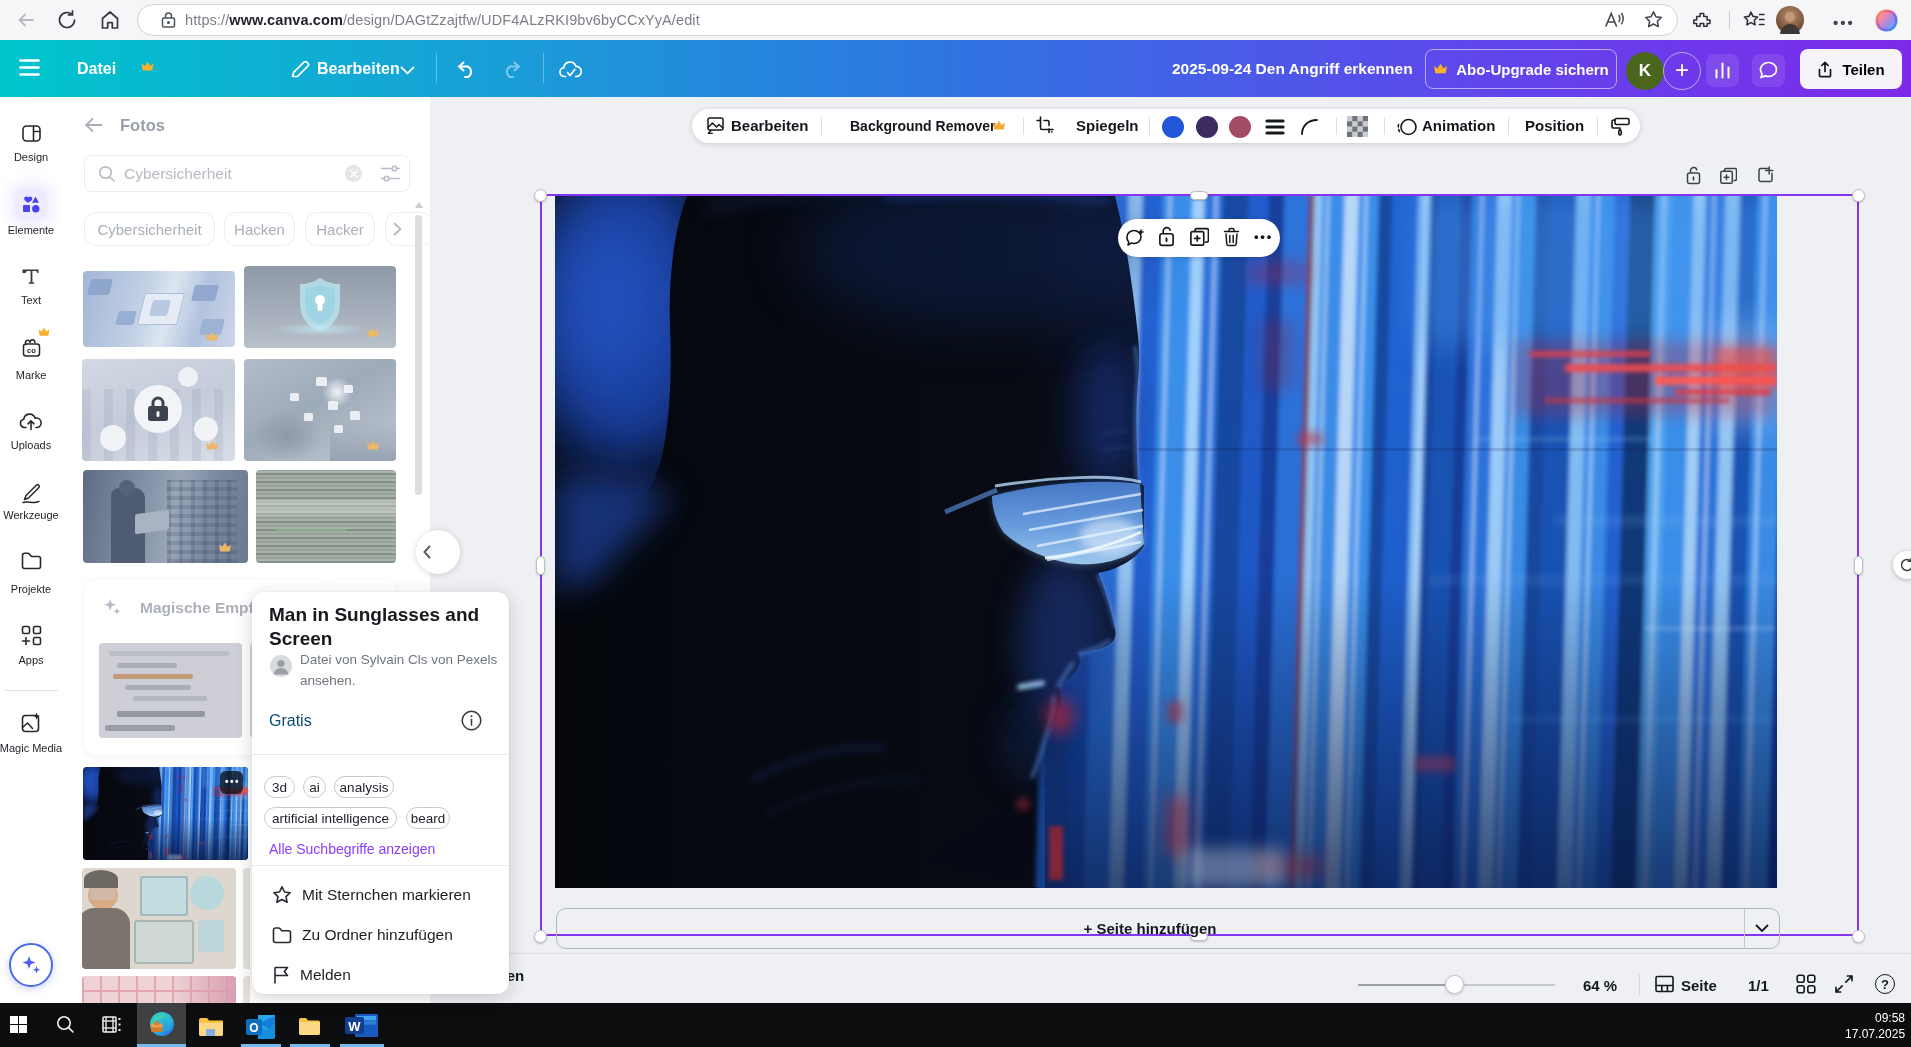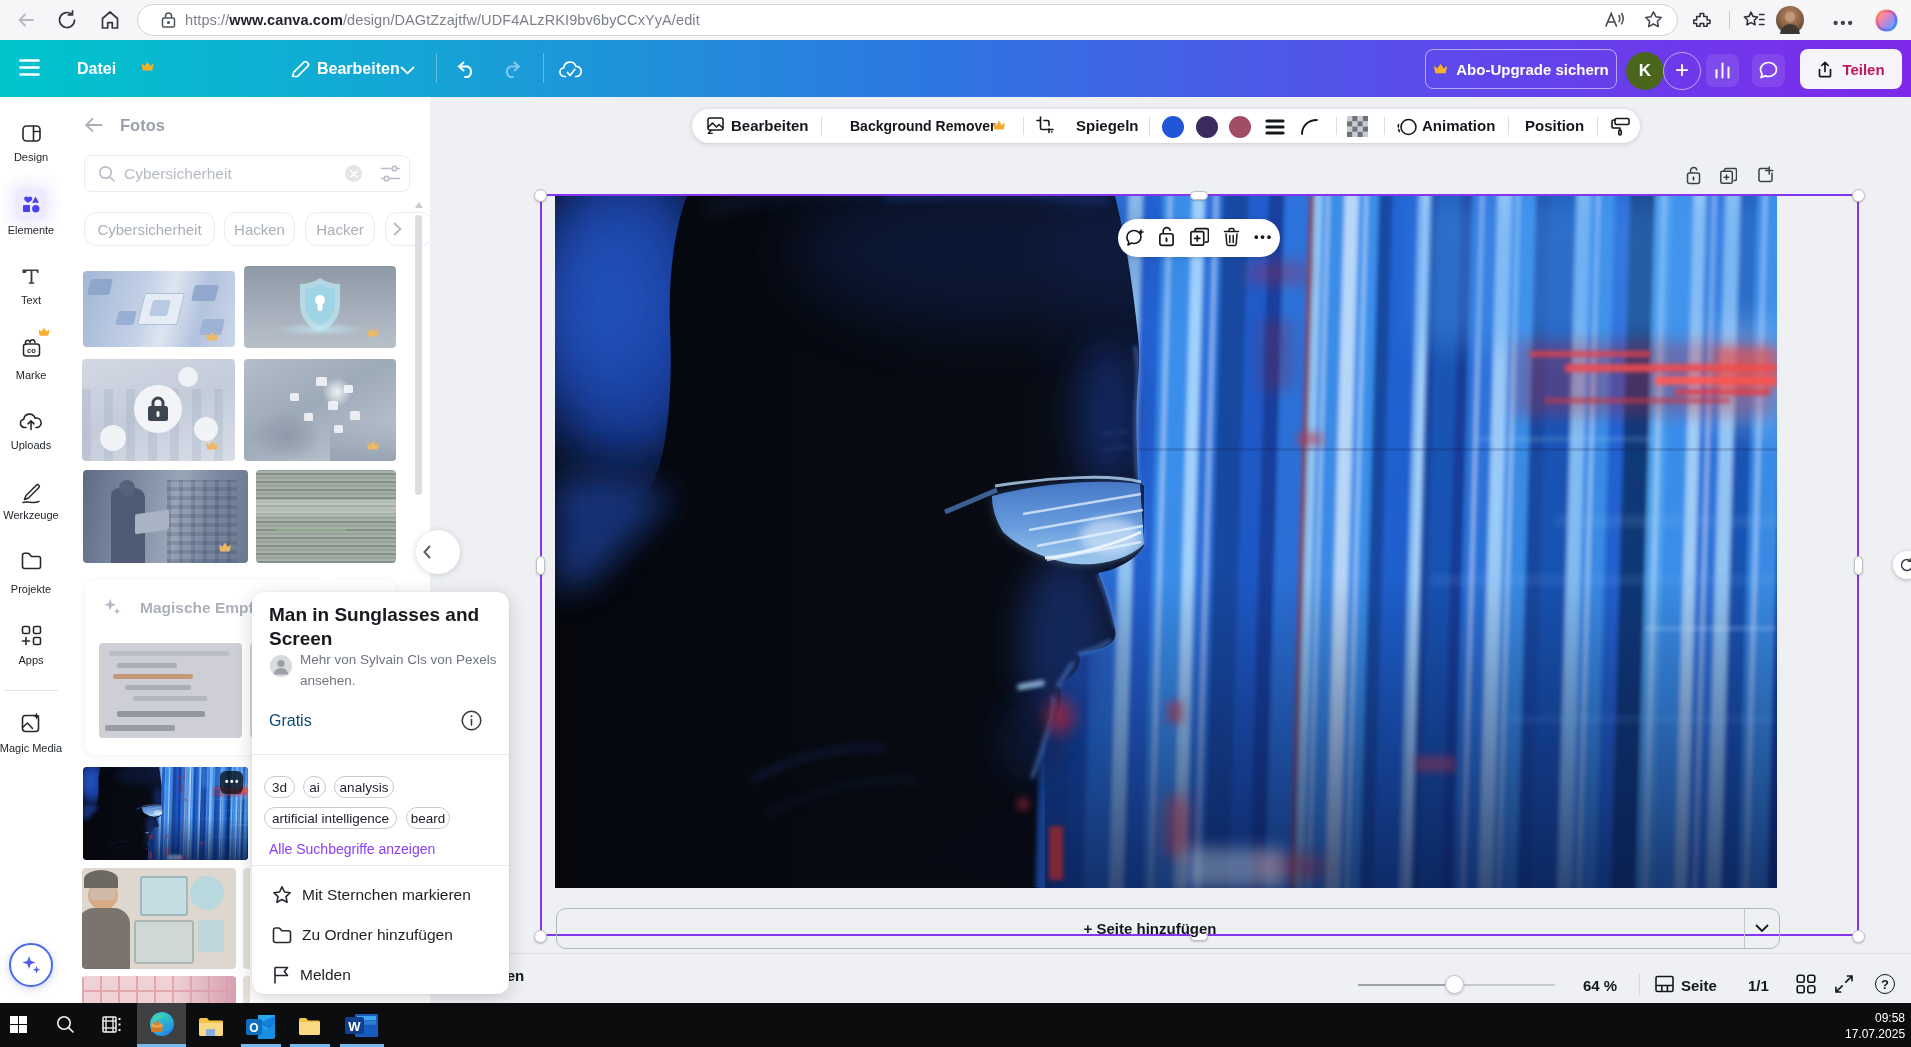--- a/index.html
+++ b/index.html
@@ -118,37 +118,38 @@
       <path d="M6.5 1.5 2 5.5l4.5 4M2 5.5h9a6 6 0 0 1 0 10.5h-3"></path>
     </svg>
   <svg class="abs" style="left:502px;top:21px;opacity:0.45" width="19" height="17" viewBox="0 0 19 17" fill="none" stroke="#fff" stroke-width="2" stroke-linecap="round">
       <path d="M12.5 1.5 17 5.5l-4.5 4M17 5.5H8a6 6 0 0 0 0 10.5h3"></path>
     </svg>
   <div class="csep" style="left:543px;top:13px"></div>
   <svg class="abs" style="left:559px;top:20px" width="24" height="19" viewBox="0 0 24 19" fill="none" stroke="#fff" stroke-width="1.7" stroke-linecap="round" stroke-linejoin="round">
       <path d="M6.5 16.5h-1a4.5 4.5 0 0 1-0.7-8.95 6.2 6.2 0 0 1 12.1-1.1A5 5 0 0 1 17.5 16.5h-0.8"></path>
       <path d="M8.5 12.5 11 15.5 15.8 9.5"></path>
     </svg>
+  <div class="chitem" style="left:1172px;font-size:15.5px;">2025-09-24 Den Angriff erkennen</div>
   <div class="abs" style="left:1425px;top:9px;width:192px;height:40px;border:1.5px solid rgba(255,255,255,0.55);border-radius:8px;box-sizing:border-box;display:flex;align-items:center;justify-content:center;gap:8px;color:#fff;font-weight:700;font-size:15px;">
     <svg width="15" height="12" viewBox="0 0 13 11">
         <path d="M0.5 2.5 3.7 5 6.5 0.8 9.3 5 12.5 2.5 11.3 9.5H1.7z" fill="#f7b02a"></path>
       </svg>Abo-Upgrade sichern</div>
   <div class="abs" style="left:1626px;top:12px;width:38px;height:38px;border-radius:50%;background:#4a661d;display:flex;align-items:center;justify-content:center;color:#fff;font-weight:700;font-size:17px;">K</div>
   <div class="abs" style="left:1663px;top:12px;width:38px;height:38px;border-radius:50%;border:1.5px solid rgba(255,255,255,0.55);box-sizing:border-box;display:flex;align-items:center;justify-content:center;color:#fff;font-size:24px;font-weight:400;">
       <span style="margin-top:-3px">+</span>
     </div>
   <div class="abs" style="left:1706px;top:14px;width:33px;height:33px;border-radius:8px;background:rgba(255,255,255,0.1);"></div>
   <svg class="abs" style="left:1713px;top:21px" width="19" height="19" viewBox="0 0 19 19" stroke="#fff" stroke-width="2" stroke-linecap="round">
       <path d="M3.5 16.5V9M9.5 16.5V2.5M15.5 16.5V6.5"></path>
     </svg>
   <div class="abs" style="left:1752px;top:14px;width:33px;height:33px;border-radius:8px;background:rgba(255,255,255,0.1);"></div>
   <svg class="abs" style="left:1759px;top:21px" width="19" height="18" viewBox="0 0 19 18" fill="none" stroke="#fff" stroke-width="1.7" stroke-linejoin="round">
       <path d="M9.5 1.5a8 7 0 0 1 8 7 8 7 0 0 1-8 7c-1.2 0-2.3-.2-3.3-.6L2 16.5l1.1-3.6a7 7 0 0 1-1.6-4.4 8 7 0 0 1 8-7z"></path>
     </svg>
-  <div class="abs" style="left:1800px;top:9px;width:102px;height:40px;border-radius:8px;background:#f6f3fb;display:flex;align-items:center;justify-content:center;gap:9px;color:#be185d;font-weight:700;font-size:15px;">
+  <div class="abs" style="left:1800px;top:9px;width:102px;height:40px;border-radius:8px;background:#f6f3fb;display:flex;align-items:center;justify-content:center;gap:9px;color:#000000;font-weight:700;font-size:15px;">
     <svg width="16" height="17" viewBox="0 0 16 17" fill="none" stroke="#14181d" stroke-width="1.7" stroke-linecap="round" stroke-linejoin="round">
         <path d="M8 10.5V1.8M4.8 4.5 8 1.4l3.2 3.1M2.5 8.5v6a1.2 1.2 0 0 0 1.2 1.2h8.6a1.2 1.2 0 0 0 1.2-1.2v-6"></path>
       </svg>Teilen</div>
 </div>
 
 <div id="sidebar">
 
   <svg class="abs" style="left:22px;top:28px" width="19" height="17" viewBox="0 0 19 17" fill="none" stroke="#25292f" stroke-width="1.6">
       <rect x="1" y="1" width="17" height="15" rx="3.5"></rect>
       <path d="M11.5 1v15"></path>
@@ -377,21 +378,21 @@
   <div class="abs" style="left:181px;top:879px;width:7px;height:124px;background:#e8e2dc;border-radius:4px 0 0 4px;"></div>
 </div>
 
 <div id="popup">
   <div class="abs" style="left:17px;top:11px;width:225px;font-size:19px;font-weight:700;color:#16191d;line-height:24px;">Man in Sunglasses and Screen</div>
   <svg class="abs" style="left:18px;top:63px" width="22" height="22" viewBox="0 0 22 22">
       <circle cx="11" cy="11" r="11" fill="#d8dadd"></circle>
       <circle cx="11" cy="8.5" r="3.6" fill="#9ba0a6"></circle>
       <path d="M3.5 19.5c1-4.5 4.3-6.5 7.5-6.5s6.5 2 7.5 6.5z" fill="#9ba0a6"></path>
     </svg>
-  <div class="abs" style="left:48px;top:57px;width:200px;font-size:13.5px;color:#70767e;line-height:21px;">Mehr von Sylvain Cls von Pexels ansehen.</div>
+  <div class="abs" style="left:48px;top:57px;width:200px;font-size:13.5px;color:#70767e;line-height:21px;">Datei von Sylvain Cls von Pexels ansehen.</div>
   <div class="abs" style="left:17px;top:120px;font-size:16px;color:#0c4a6e;">Gratis</div>
   <svg class="abs" style="left:209px;top:118px" width="21" height="21" viewBox="0 0 21 21" fill="none" stroke="#33383f" stroke-width="1.5">
       <circle cx="10.5" cy="10.5" r="9.3"></circle>
       <path d="M10.5 9.5v5.5" stroke-linecap="round"></path>
       <circle cx="10.5" cy="6.3" r="1" fill="#33383f" stroke="none"></circle>
     </svg>
   <div class="abs" style="left:0;top:162px;width:257px;height:1px;background:#e9eaed;"></div>
   <div class="ptag" style="left:12px;top:184px;width:31px;">3d</div>
   <div class="ptag" style="left:51px;top:184px;width:23px;">ai</div>
   <div class="ptag" style="left:82px;top:184px;width:60px;">analysis</div>

